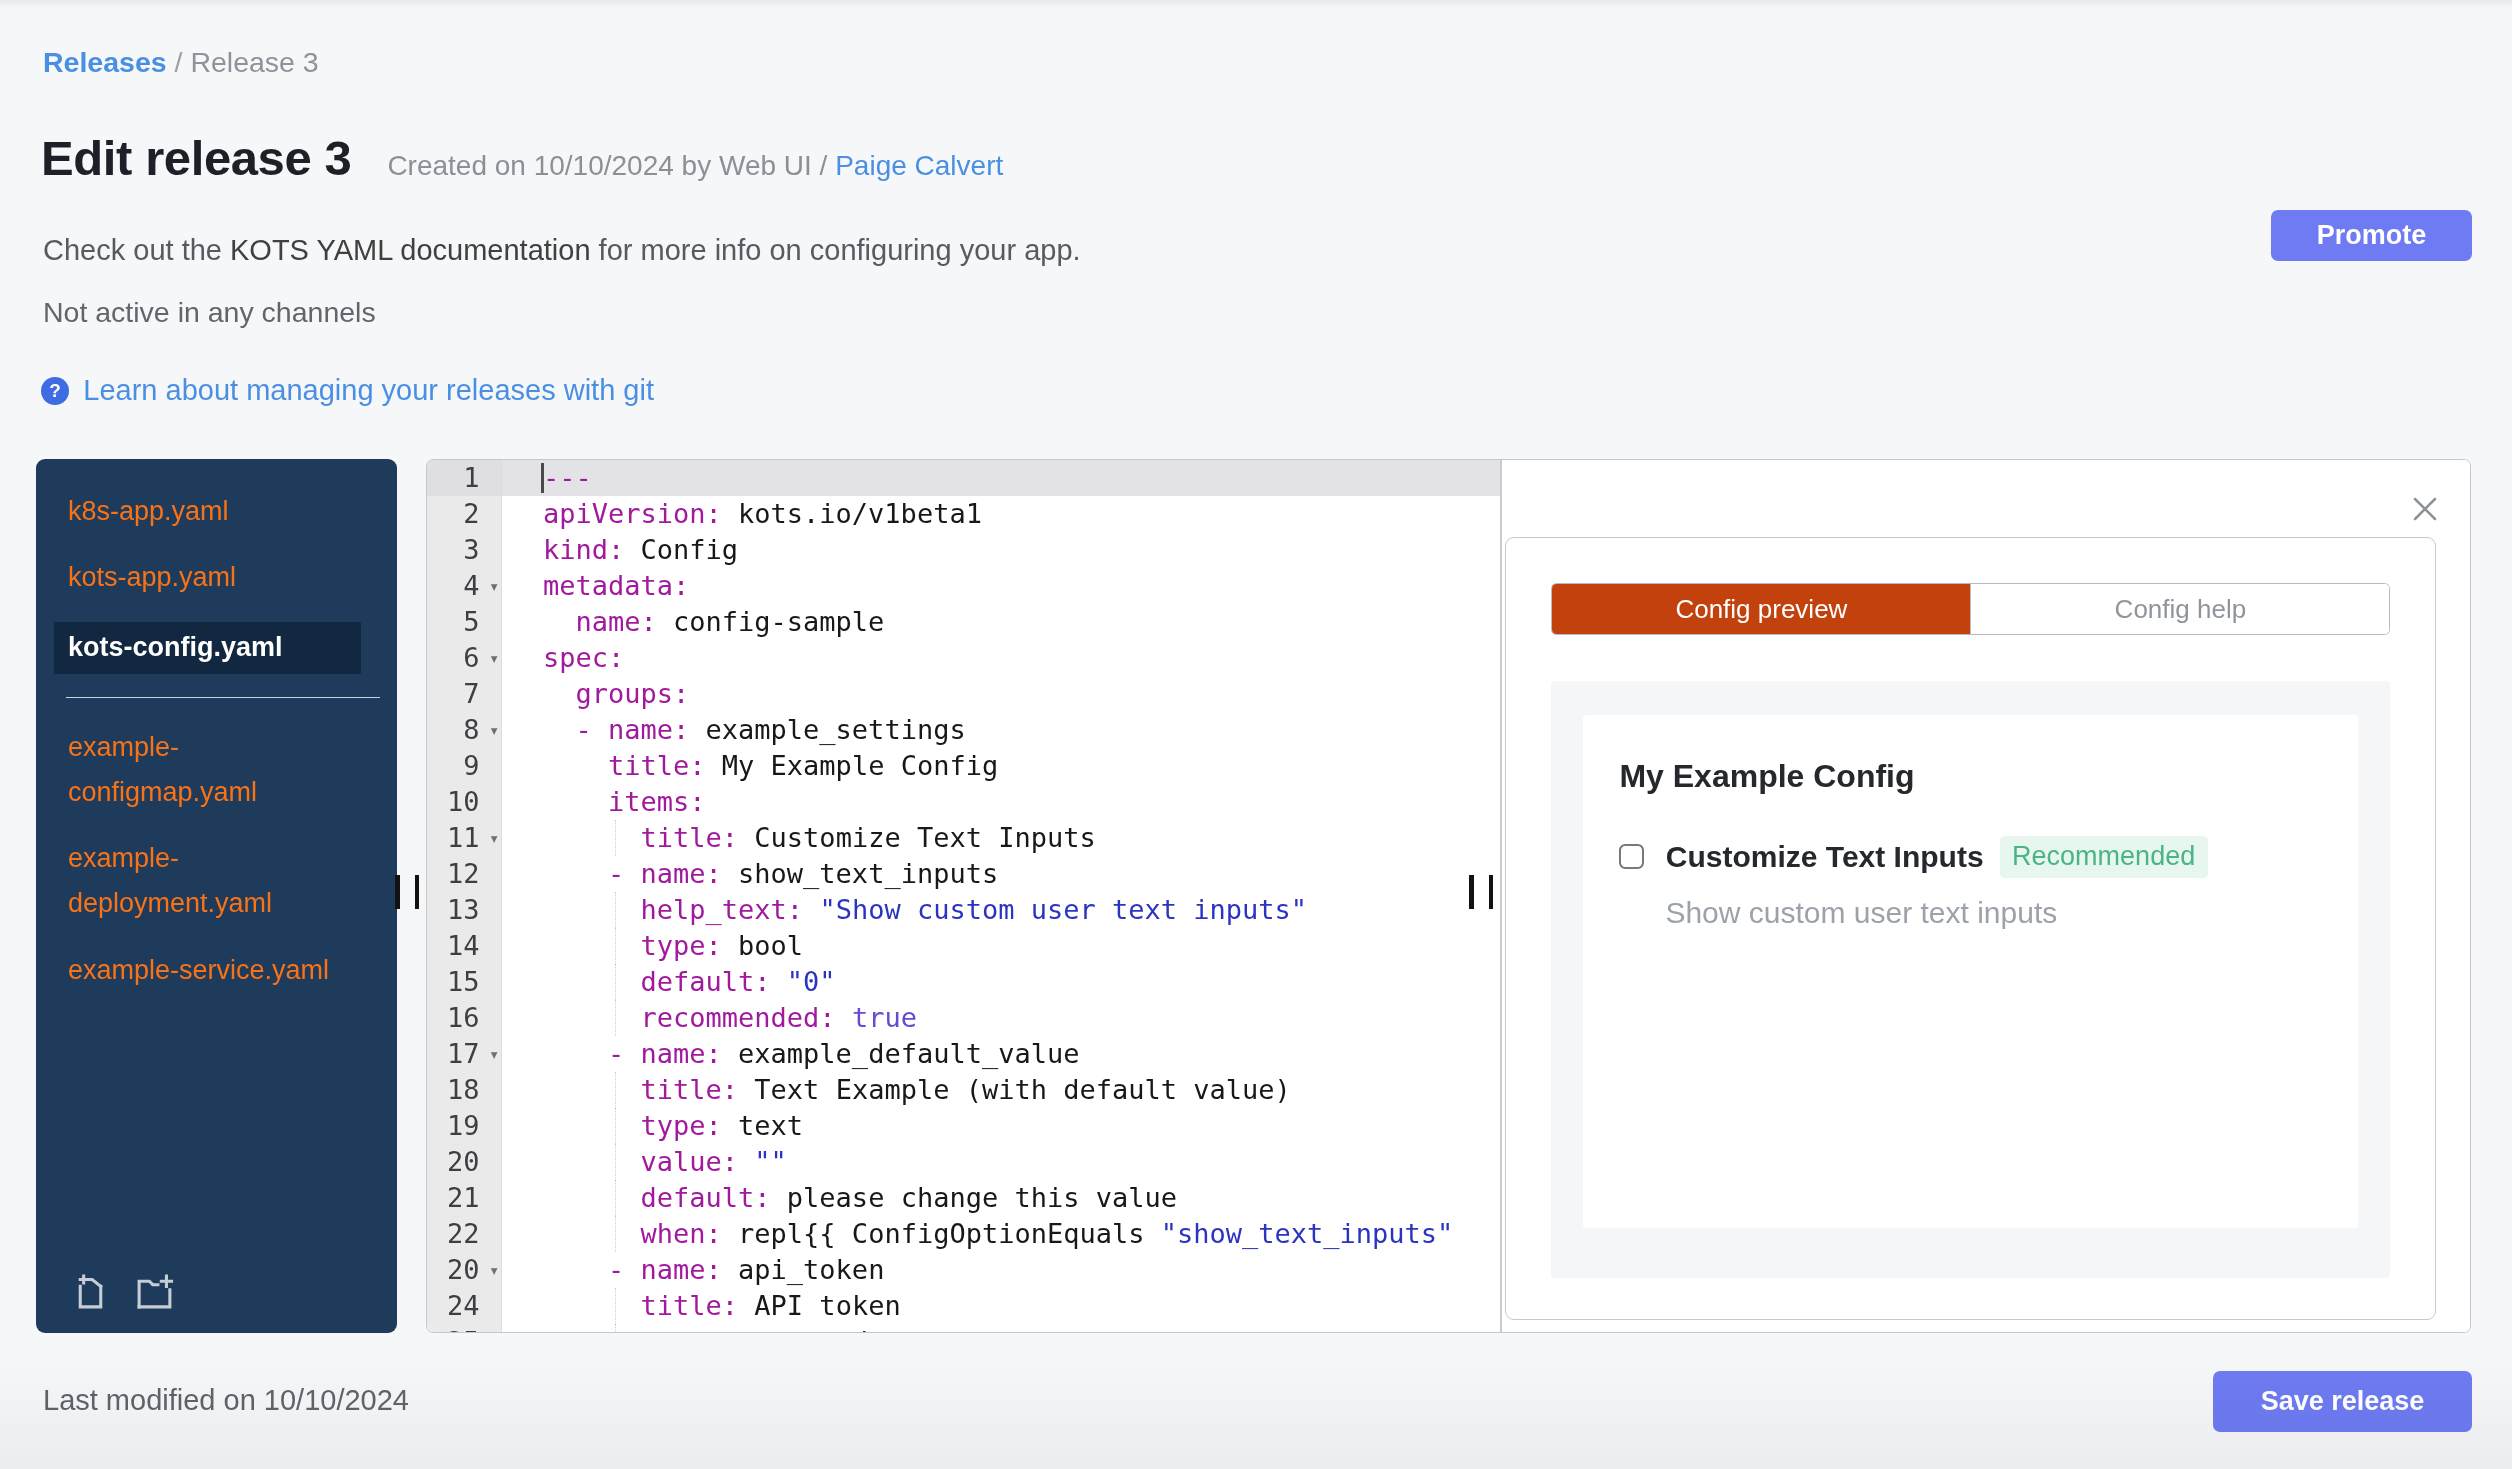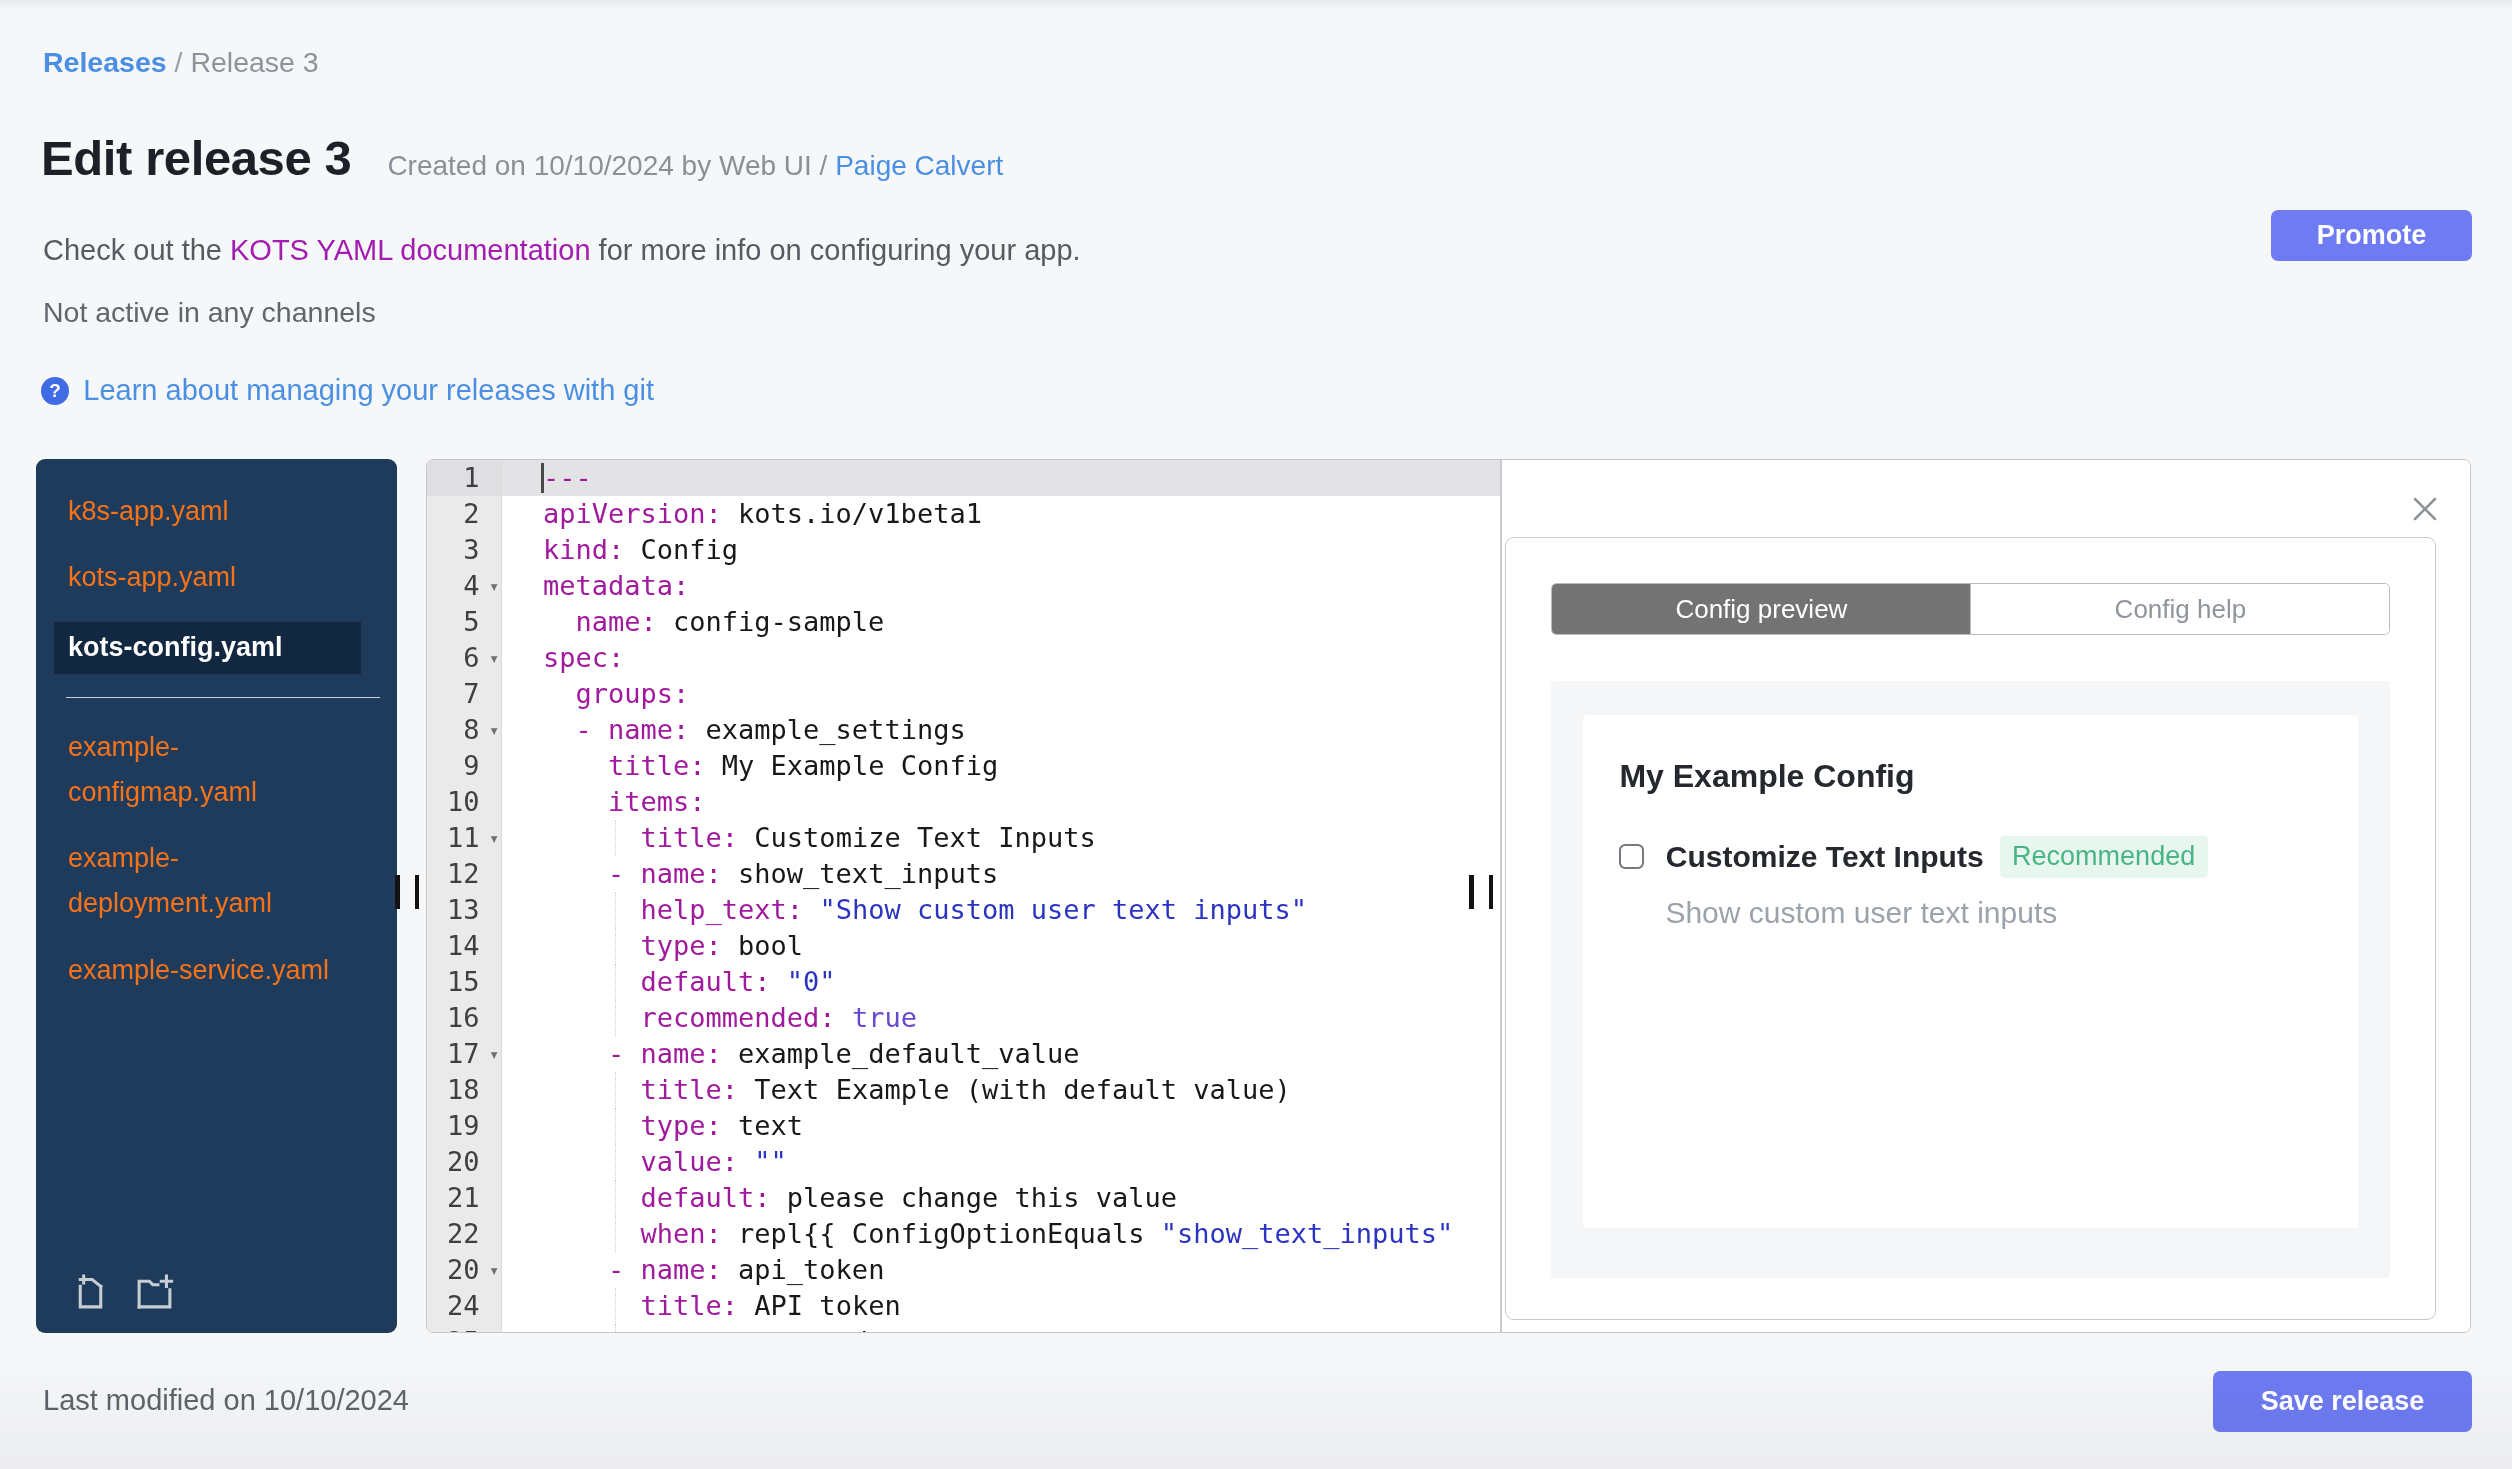--- a/index.html
+++ b/index.html
@@ -20,21 +20,21 @@
   .breadcrumb a { color:#4a8fe2; text-decoration:none; font-weight:700; cursor:pointer; }
   .breadcrumb .sep { color:#9aa0a6; font-weight:400; }
   .breadcrumb .current { color:#8d939b; }
 
   .title-row { position:absolute; left:41px; top:130px; display:flex; align-items:baseline; }
   h1.page-title { font-size:49px; font-weight:bold; color:#1d2127; letter-spacing:-0.4px; }
   .created { margin-left:36px; font-size:28px; color:#8b9097; }
   .created a { color:#4a8fe2; text-decoration:none; cursor:pointer; }
 
   .doc-line { position:absolute; left:43px; top:234px; font-size:29px; color:#565b62; }
-  .doc-line a { color:#a21caf; text-decoration:none; cursor:pointer; }
+  .doc-line a { color:#404040; text-decoration:none; cursor:pointer; }
   .channel-status { position:absolute; left:43px; top:296px; font-size:28.5px; color:#61666d; }
 
   .git-row { position:absolute; left:41px; top:374px; display:flex; align-items:center; }
   .help-icon { width:28px; height:28px; border-radius:50%; background:#3f6be4; color:#fff;
     font-size:19px; font-weight:bold; display:flex; align-items:center; justify-content:center; }
   .git-row a { margin-left:14.3px; font-size:29px; color:#4a8fe2; text-decoration:none; cursor:pointer; }
 
   .btn { border:none; border-radius:7.1px; background:#6e7bf2; color:#fff; font-weight:bold;
     font-family:"Liberation Sans", sans-serif; cursor:pointer; }
   .promote-btn { position:absolute; left:2271px; top:210px; width:201px; height:51px; font-size:27px; }
@@ -77,21 +77,21 @@
   .v-divider { width:1.8px; background:#c9ccce; flex:none; }
 
   
   .preview-panel { flex:1; position:relative; background:#fff; }
   .close-x { position:absolute; top:34px; right:30px; width:30px; height:30px; cursor:pointer; }
   .panel-card { position:absolute; left:3.6px; top:77px; width:931px; height:783px;
     background:#fff; border:1.8px solid #c7cacd; border-radius:9px; padding:45px; }
   .tab-bar { display:flex; height:52px; border:1.8px solid #b9bcbf; border-radius:5.3px; overflow:hidden; }
   .tab { flex:1; display:flex; align-items:center; justify-content:center;
     font-size:26px; cursor:pointer; background:#fff; color:#8f959b; }
-  .tab.active { background:#737373; color:#fff; }
+  .tab.active { background:#c2410c; color:#fff; }
   .tab + .tab { border-left:1.8px solid #b9bcbf; }
   .config-area { margin-top:46px; background:#f5f6f8; border-radius:3.6px; height:597px; padding:34px 32px; }
   .config-card { background:#fff; border-radius:3.6px; height:513px; padding:43px 36px; }
   .config-title { font-size:32px; font-weight:bold; color:#25292e; }
   .config-item-row { margin-top:41px; display:flex; align-items:center; }
   .checkbox { width:25px; height:25px; border:2.2px solid #74797f; border-radius:6.2px;
     background:#fff; cursor:pointer; flex:none; }
   .item-label { margin-left:21.4px; font-size:30px; font-weight:bold; color:#25292e; }
   .badge { margin-left:16px; font-size:27px; color:#49b584; background:#e7f6ee;
     padding:5.3px 12.5px; border-radius:4.5px; }

